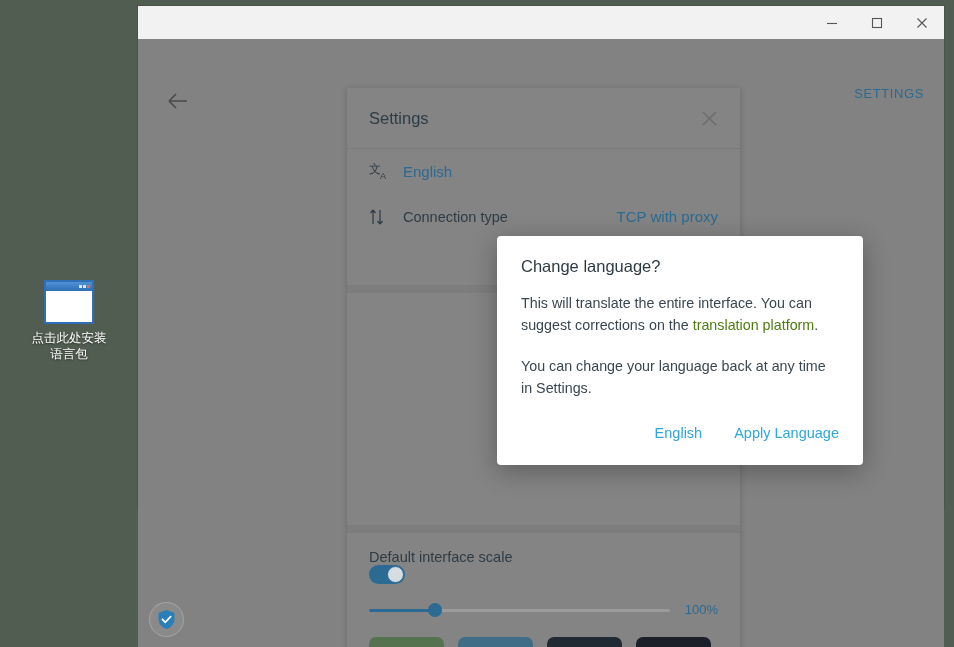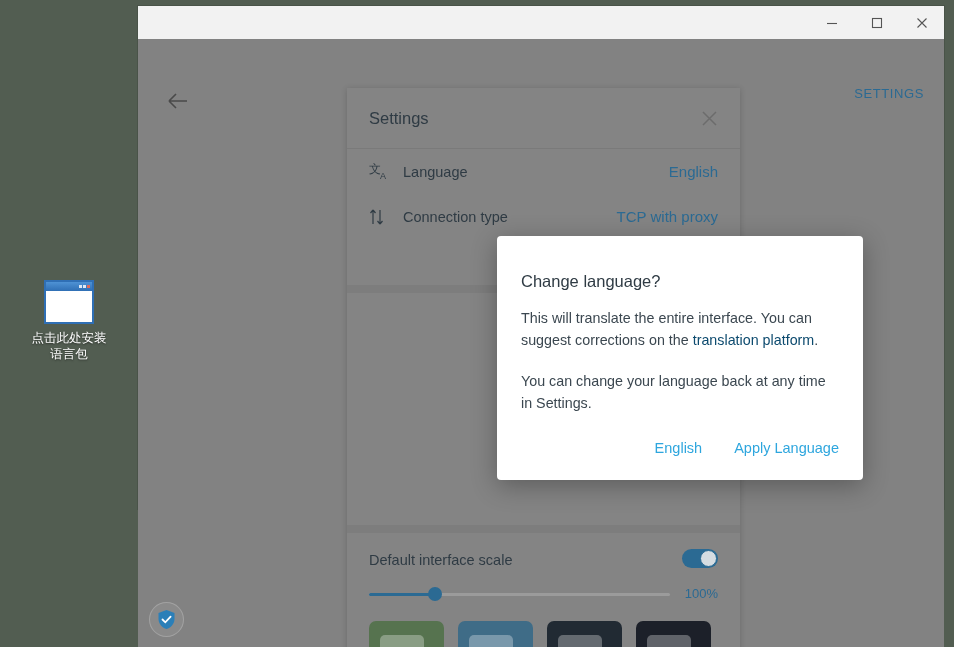--- a/index.html
+++ b/index.html
@@ -206,22 +206,23 @@
     color: #2f3b44;
   }
   .row-value {
     font-size: 15px;
     color: #2b6a93;
   }
 
   .scale-block { padding: 16px 22px 8px 22px; }
   .scale-top {
     display: flex;
-    align-items: flex-end;
+    align-items: flex-start;
     margin-bottom: 18px;
+    flex-direction: column;
   }
   .scale-label {
     flex: 1;
     font-size: 14.5px;
     color: #2f3b44;
   }
   .toggle {
     width: 36px;
     height: 19px;
     border-radius: 10px;
@@ -306,38 +307,38 @@
 
   
   #modal-dialog {
     position: absolute;
     left: 359px;
     top: 197px;
     width: 366px;
     background: #ffffff;
     border-radius: 4px;
     box-shadow: 0 6px 26px rgba(0,0,0,0.30);
-    padding: 36px 24px 16px 24px;
+    padding: 21px 24px 16px 24px;
     box-sizing: border-box;
     z-index: 50;
   }
   .modal-title {
     font-size: 16.5px;
     color: #2f3b44;
     margin-bottom: 16px;
   }
   .modal-p {
     font-size: 14.3px;
     line-height: 22px;
     color: #3b4750;
     margin: 0 0 19px 0;
   }
   .modal-p:last-of-type { margin-bottom: 22px; }
   .modal-p b { font-weight: bold; color: #222b31; }
-  .modal-link { color: #0c4a6e; cursor: pointer; }
+  .modal-link { color: #4d7c0f; cursor: pointer; }
   .modal-actions {
     display: flex;
     justify-content: flex-end;
     align-items: center;
     gap: 32px;
     padding-bottom: 4px;
   }
   .modal-btn {
     font-size: 14.5px;
     color: #2ea6de;
@@ -415,21 +416,20 @@
         </div>
 
         <div class="section">
           <div class="row">
             <div class="row-icon">
               <svg width="21" height="21" viewBox="0 0 21 21">
                 <text x="0" y="12" font-size="12" font-family="DejaVu Sans, sans-serif" fill="#2f3b44">文</text>
                 <text x="11" y="18" font-size="9" font-family="Liberation Sans, sans-serif" fill="#2f3b44">A</text>
               </svg>
             </div>
-            <div class="row-label">Language</div>
             <div class="row-value">English</div>
           </div>
 
           <div class="row">
             <div class="row-icon">
               <svg width="21" height="18" viewBox="0 0 21 18">
                 <path d="M4 16 V2 M4 2 L1.5 5 M4 2 L6.5 5" stroke="#2f3b44" stroke-width="1.2" fill="none"></path>
                 <path d="M11 2 V16 M11 16 L8.5 13 M11 16 L13.5 13" stroke="#2f3b44" stroke-width="1.2" fill="none"></path>
               </svg>
             </div>

